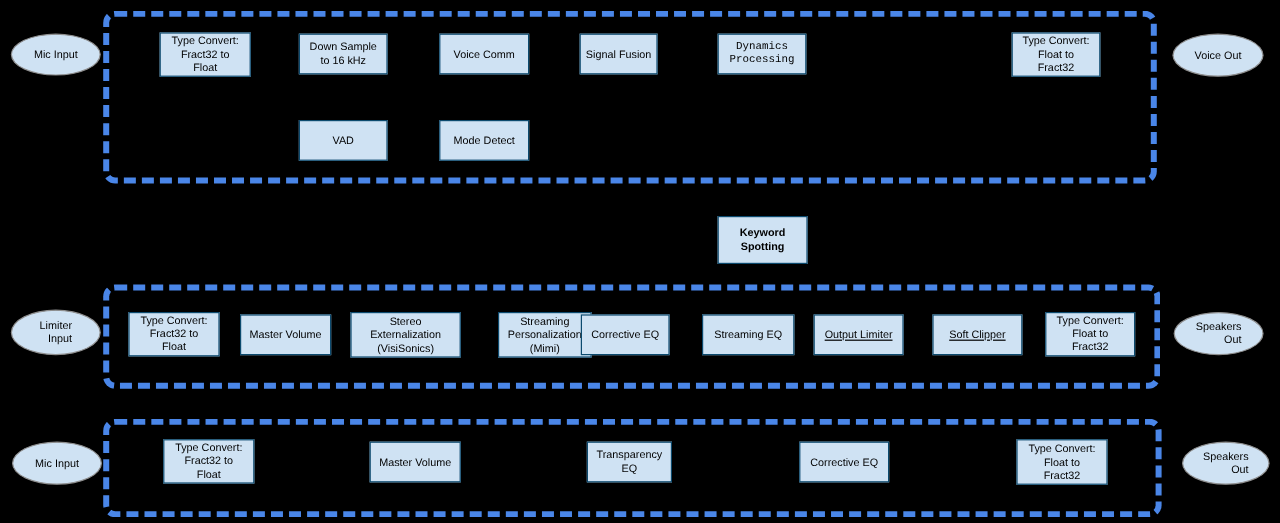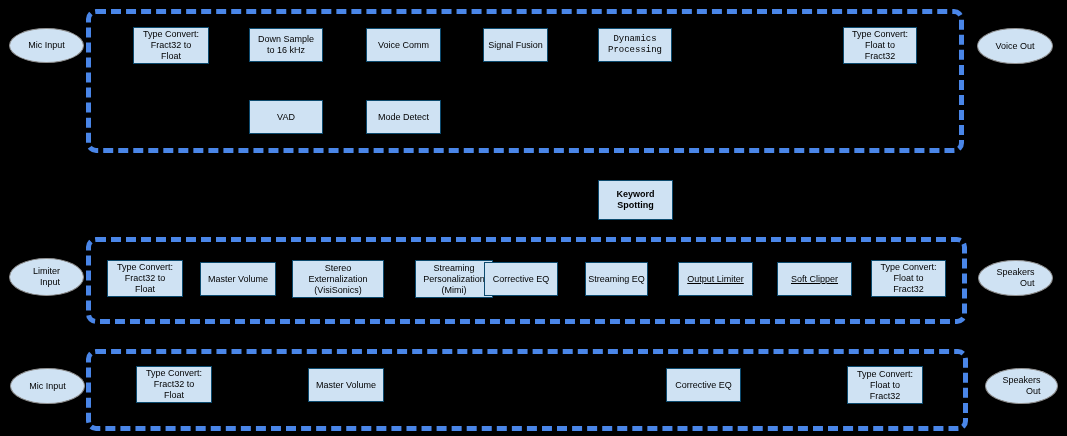--- a/index.html
+++ b/index.html
@@ -65,38 +65,40 @@
 Fract32 to
 Float</div>
   <div class="node" style="left:200px; top:262px; width:76px; height:34px;">Master Volume</div>
   <div class="node" style="left:292px; top:260px; width:92px; height:38px;">Stereo
 Externalization
 (VisiSonics)</div>
   <div class="node" style="left:387px; top:260px; width:78px; height:38px;margin-left:28px;">Streaming
 Personalization
 (Mimi)</div>
   <div class="node" style="left:484px; top:262px; width:74px; height:34px;">Corrective EQ</div>
-  <div class="node" style="left:585px; top:262px; width:63px; height:34px;">Streaming EQ</div>
+  <div class="node" style="left:585px; top:262px; width:77px; height:34px;">Streaming EQ</div>
   <div class="node" style="left:678px; top:262px; width:75px; height:34px;text-decoration:underline;">Output Limiter</div>
   <div class="node" style="left:777px; top:262px; width:75px; height:34px;text-decoration:underline;">Soft Clipper</div>
   <div class="node" style="left:871px; top:260px; width:75px; height:37px;">Type Convert:
 Float to
 Fract32</div>
 
   <div class="terminal" style="left:978px; top:260px; width:75px; height:36px;">Speakers
 Out</div>
 
   <div class="boundary" style="left:86px; top:349px; width:882px; height:82px;"></div>
 
   <div class="terminal" style="left:10px; top:368px; width:75px; height:36px;">Mic Input</div>
 
   <div class="node" style="left:136px; top:366px; width:76px; height:37px;">Type Convert:
 Fract32 to
 Float</div>
   <div class="node" style="left:308px; top:368px; width:76px; height:34px;">Master Volume</div>
+  <div class="node" style="left:489px; top:368px; width:71px; height:34px;">Transparency
+EQ</div>
   <div class="node" style="left:666px; top:368px; width:75px; height:34px;">Corrective EQ</div>
   <div class="node" style="left:847px; top:366px; width:76px; height:38px;">Type Convert:
 Float to
 Fract32</div>
 
   <div class="terminal" style="left:985px; top:368px; width:73px; height:36px;">Speakers
 Out</div>
 
 </div>
 

